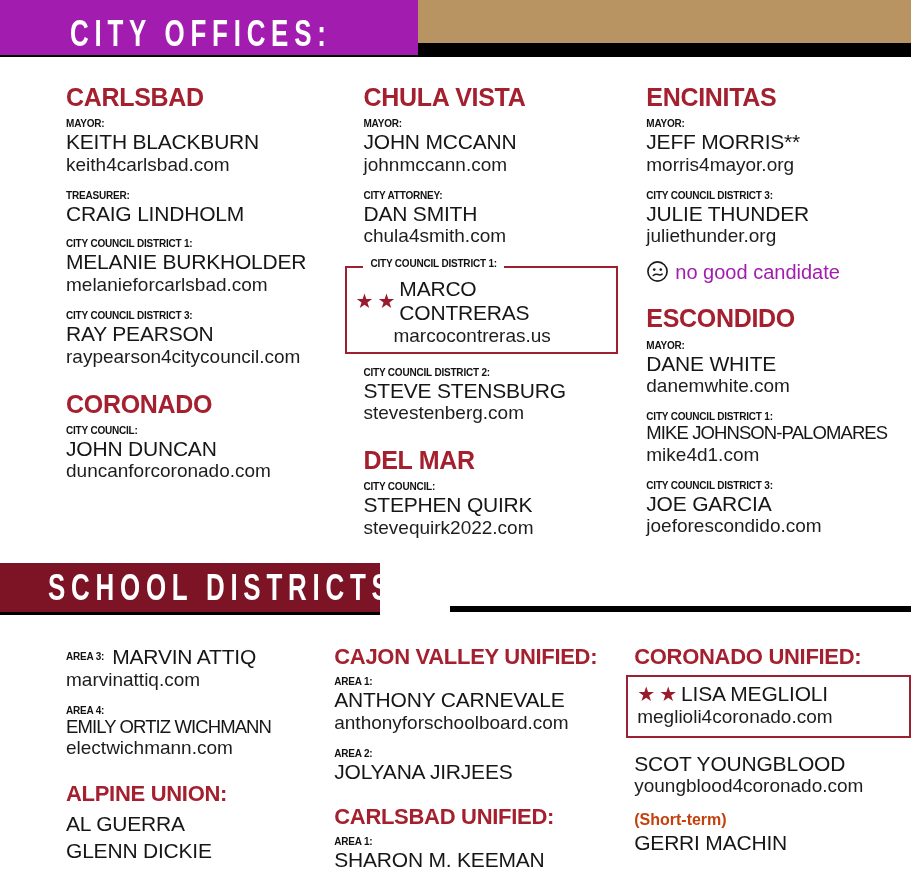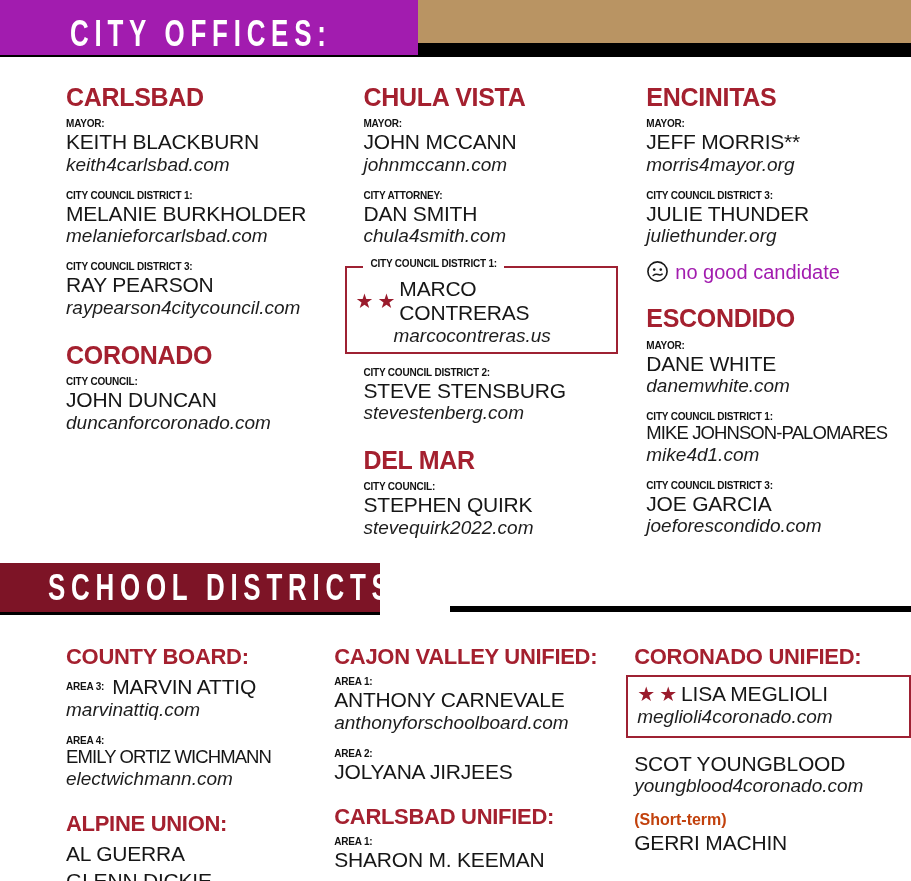--- a/index.html
+++ b/index.html
@@ -40,21 +40,21 @@
   .race{margin-top:12px;}
   .group-header + .race, .race:first-child{margin-top:0;}
   .race.nameonly + .race.nameonly{margin-top:3px;}
 
   .race-label{font-size:10px;font-weight:800;color:#111;letter-spacing:-0.2px;line-height:1.3;}
   .pre-label{font-size:16px;font-weight:800;color:#c2410c;line-height:1.3;}
   .cand-line{display:flex;align-items:center;}
   .inline-gap{width:8px;}
   .cand-name{font-size:21px;font-weight:400;color:#161616;line-height:1.13;letter-spacing:-0.2px;}
   .cand-name.xcond{font-size:18.5px;letter-spacing:-0.9px;}
-  .cand-url{font-size:19px;color:#1d1d1d;line-height:1.2;font-style:italic;}
+  .cand-url{font-size:19px;color:#1d1d1d;line-height:1.2;}
   .star{color:#9A1B2C;font-size:20px;line-height:1;margin-right:4px;}
 
   .legendbox{position:relative;border:2px solid #9E2133;margin-top:18px;margin-left:-18px;
              padding:9px 6px 4px 8px;}
   .legend{position:absolute;top:-11px;left:16px;background:#fff;padding:0 7px;white-space:nowrap;}
   .url-indent{padding-left:38px;}
   .plainbox{border:2px solid #9E2133;margin-left:-8px;padding:5px 9px 7px;margin-top:4px;margin-bottom:14px;}
 
   .note-line{display:flex;align-items:center;gap:6px;margin-top:2px;}
   .note-text{font-size:20px;color:#a21caf;line-height:1.1;}
@@ -76,20 +76,26 @@
   <div class="cols city" id="city-cols">
       <div class="col">
         <div class="group">
           <div class="group-header h-city">CARLSBAD</div>
           <div class="race">
             <div class="race-label">MAYOR:</div>
             <div class="cand-line">
               <span class="cand-name">KEITH BLACKBURN</span>
             </div>
             <div class="cand-url">keith4carlsbad.com</div>
+          </div>
+          <div class="race">
+            <div class="race-label">TREASURER:</div>
+            <div class="cand-line">
+              <span class="cand-name">CRAIG LINDHOLM</span>
+            </div>
           </div>
           <div class="race">
             <div class="race-label">CITY COUNCIL DISTRICT 1:</div>
             <div class="cand-line">
               <span class="cand-name">MELANIE BURKHOLDER</span>
             </div>
             <div class="cand-url">melanieforcarlsbad.com</div>
           </div>
           <div class="race">
             <div class="race-label">CITY COUNCIL DISTRICT 3:</div>
@@ -216,21 +222,20 @@
   <div class="banner banner2">
     <div class="b2-red">
       <span class="banner-title">SCHOOL DISTRICTS:</span>
     </div>
     <div class="b2-black"></div>
   </div>
 
   <div class="cols school" id="school-cols">
       <div class="col">
         <div class="group">
-          <div class="group-header h-school">COUNTY BOARD:</div>
           <div class="race">
             <div class="cand-line">
               <span class="race-label">AREA 3:</span>
               <span class="inline-gap"></span>
               <span class="cand-name">MARVIN ATTIQ</span>
             </div>
             <div class="cand-url">marvinattiq.com</div>
           </div>
           <div class="race">
             <div class="race-label">AREA 4:</div>

